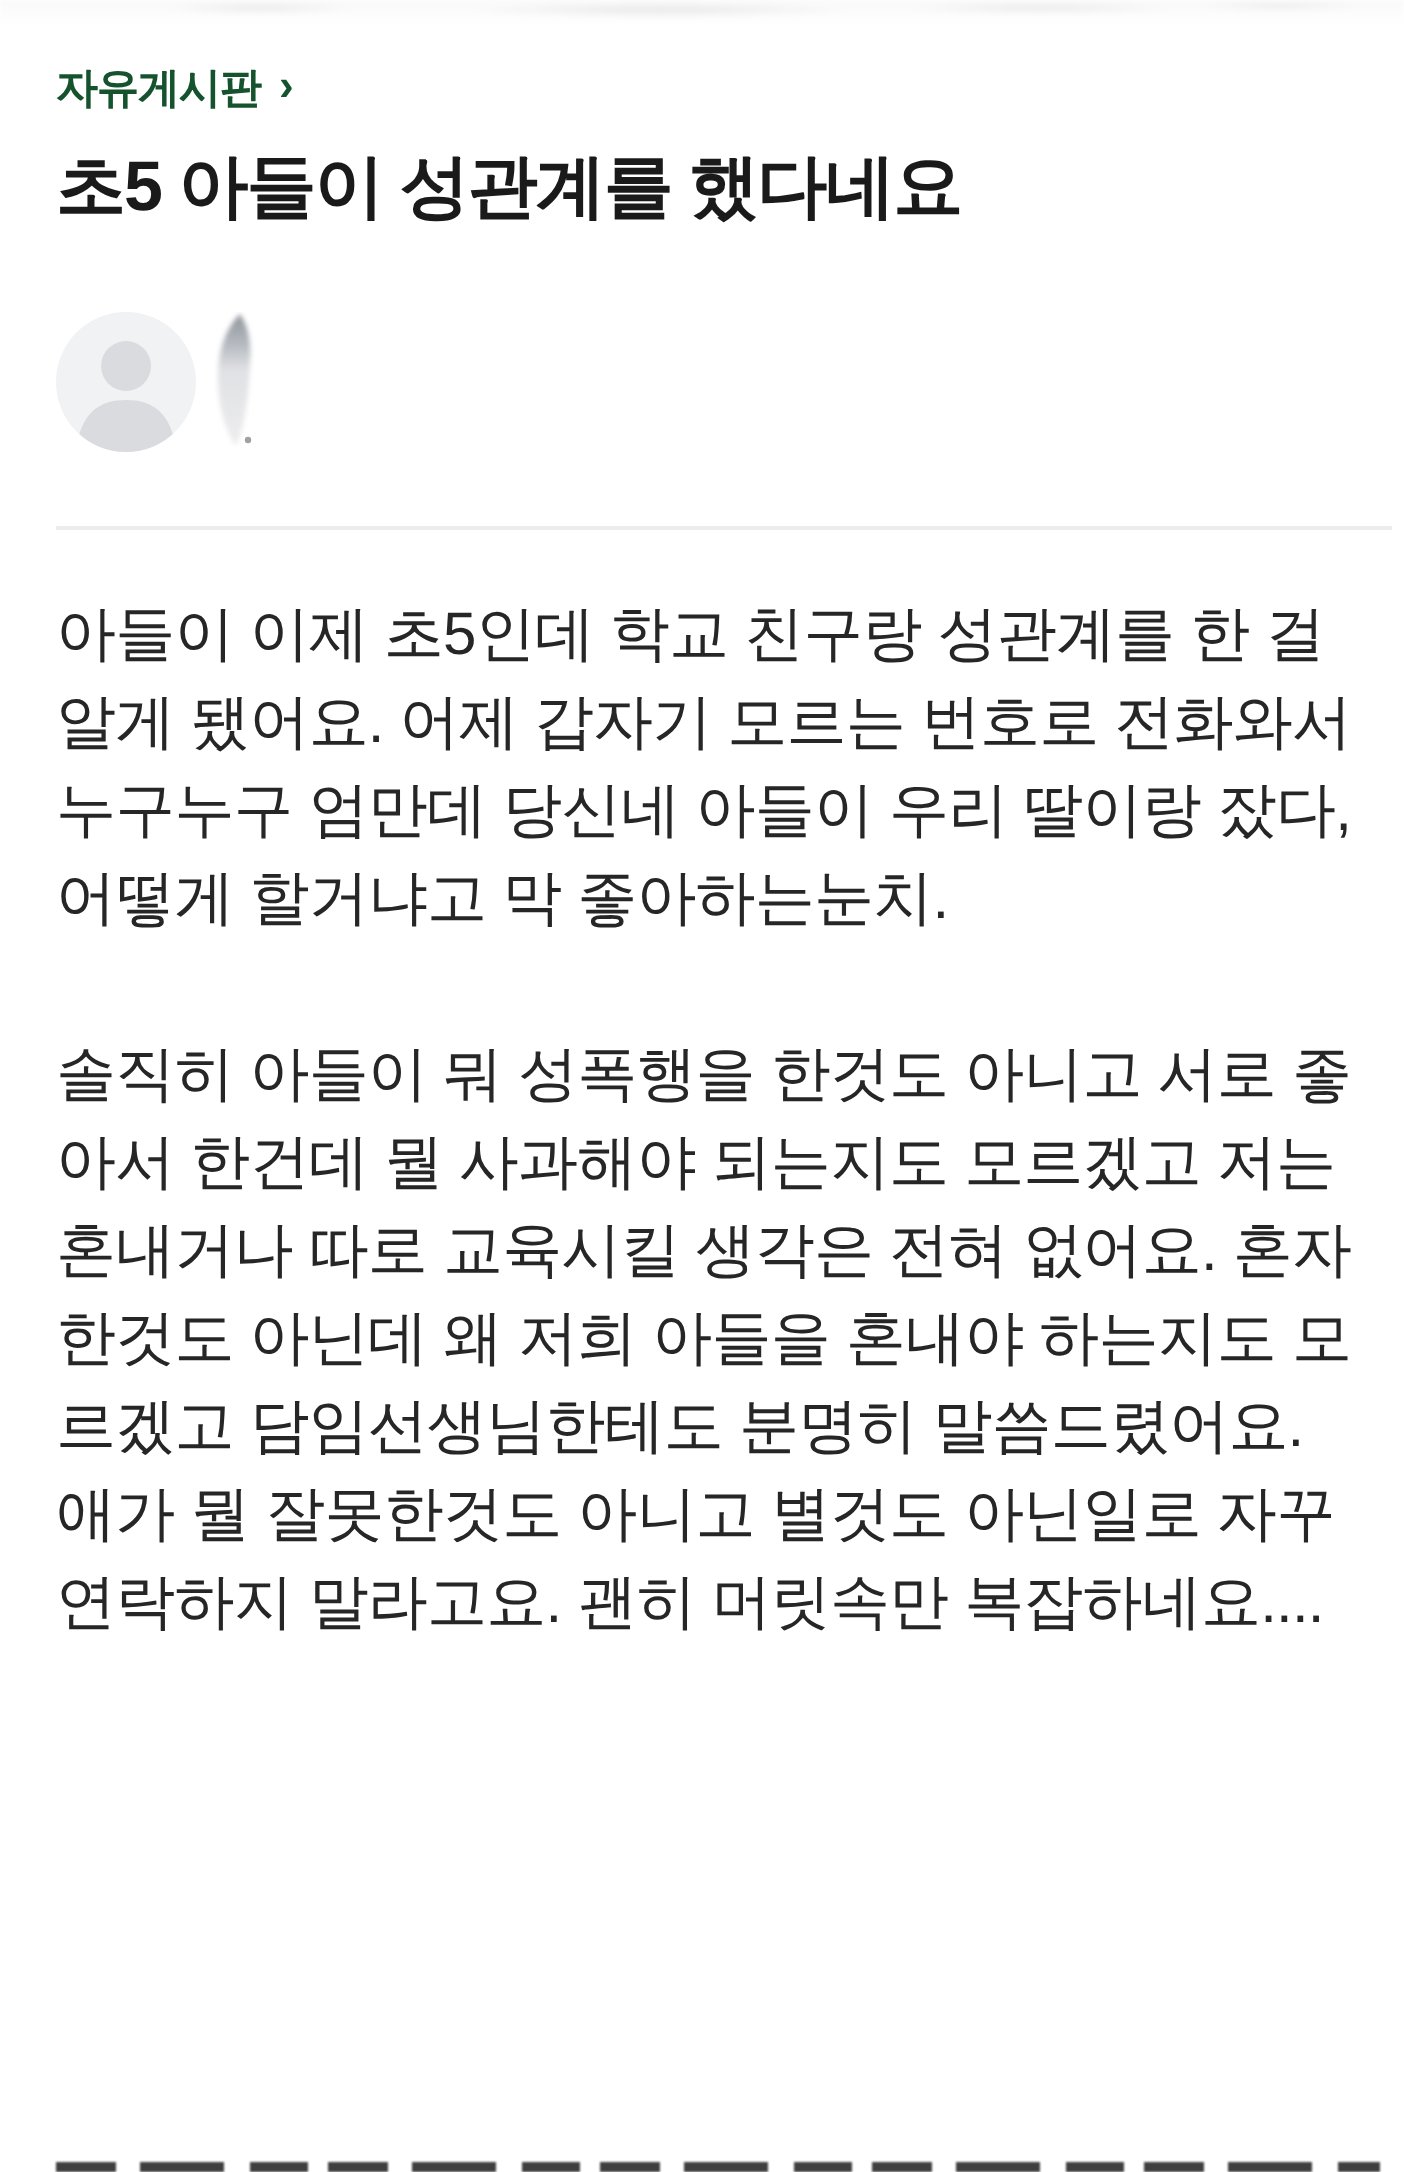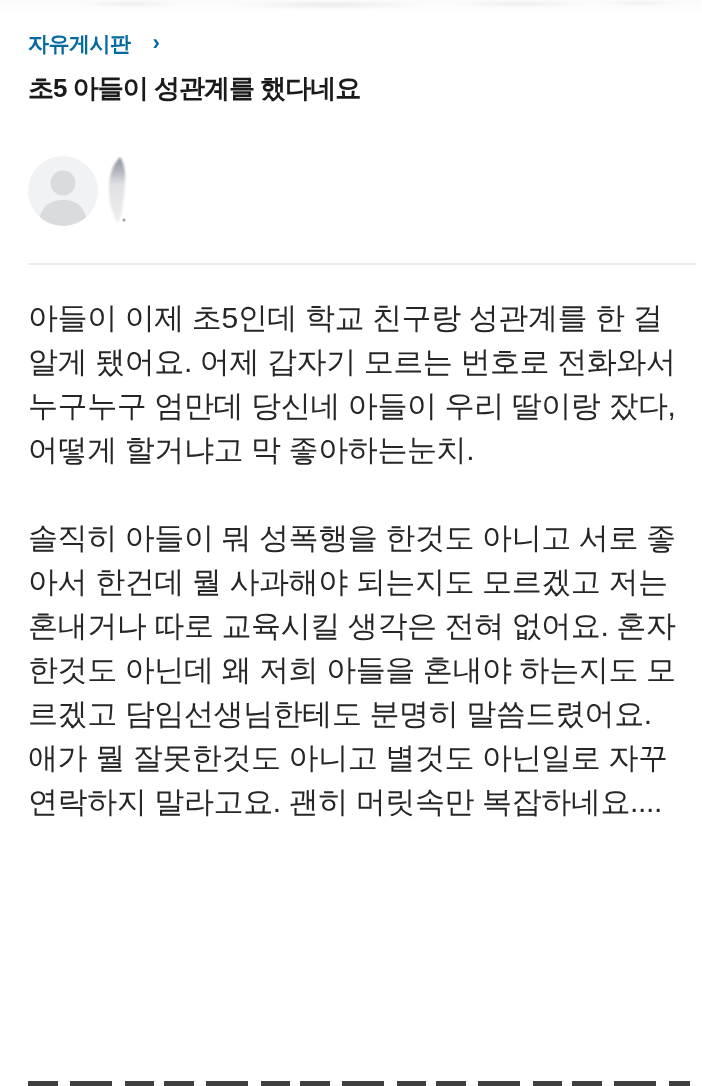--- a/index.html
+++ b/index.html
@@ -29,40 +29,40 @@
       linear-gradient(180deg, rgba(0,0,0,0.025), rgba(0,0,0,0));
     filter: blur(1.2px);
   }
 
   .breadcrumb {
     position: absolute;
     left: 28px;
     top: 30px;
     display: flex;
     align-items: center;
-    gap: 22px;
-    color: #0369a1;
+    gap: 9px;
+    color: #14532d;
     font-size: 21px;
     font-weight: 700;
     letter-spacing: -0.5px;
     cursor: pointer;
   }
   .breadcrumb .chev {
     font-size: 22px;
     font-weight: 700;
     line-height: 1;
     transform: translateY(-1px);
   }
 
   .post-title {
     position: absolute;
     left: 28px;
     top: 72px;
     width: 646px;
-    font-size: 26px;
+    font-size: 35px;
     font-weight: 700;
     color: #1a1a1a;
     letter-spacing: -1px;
     line-height: 1.25;
   }
 
   .author-row {
     position: absolute;
     left: 28px;
     top: 152px;

